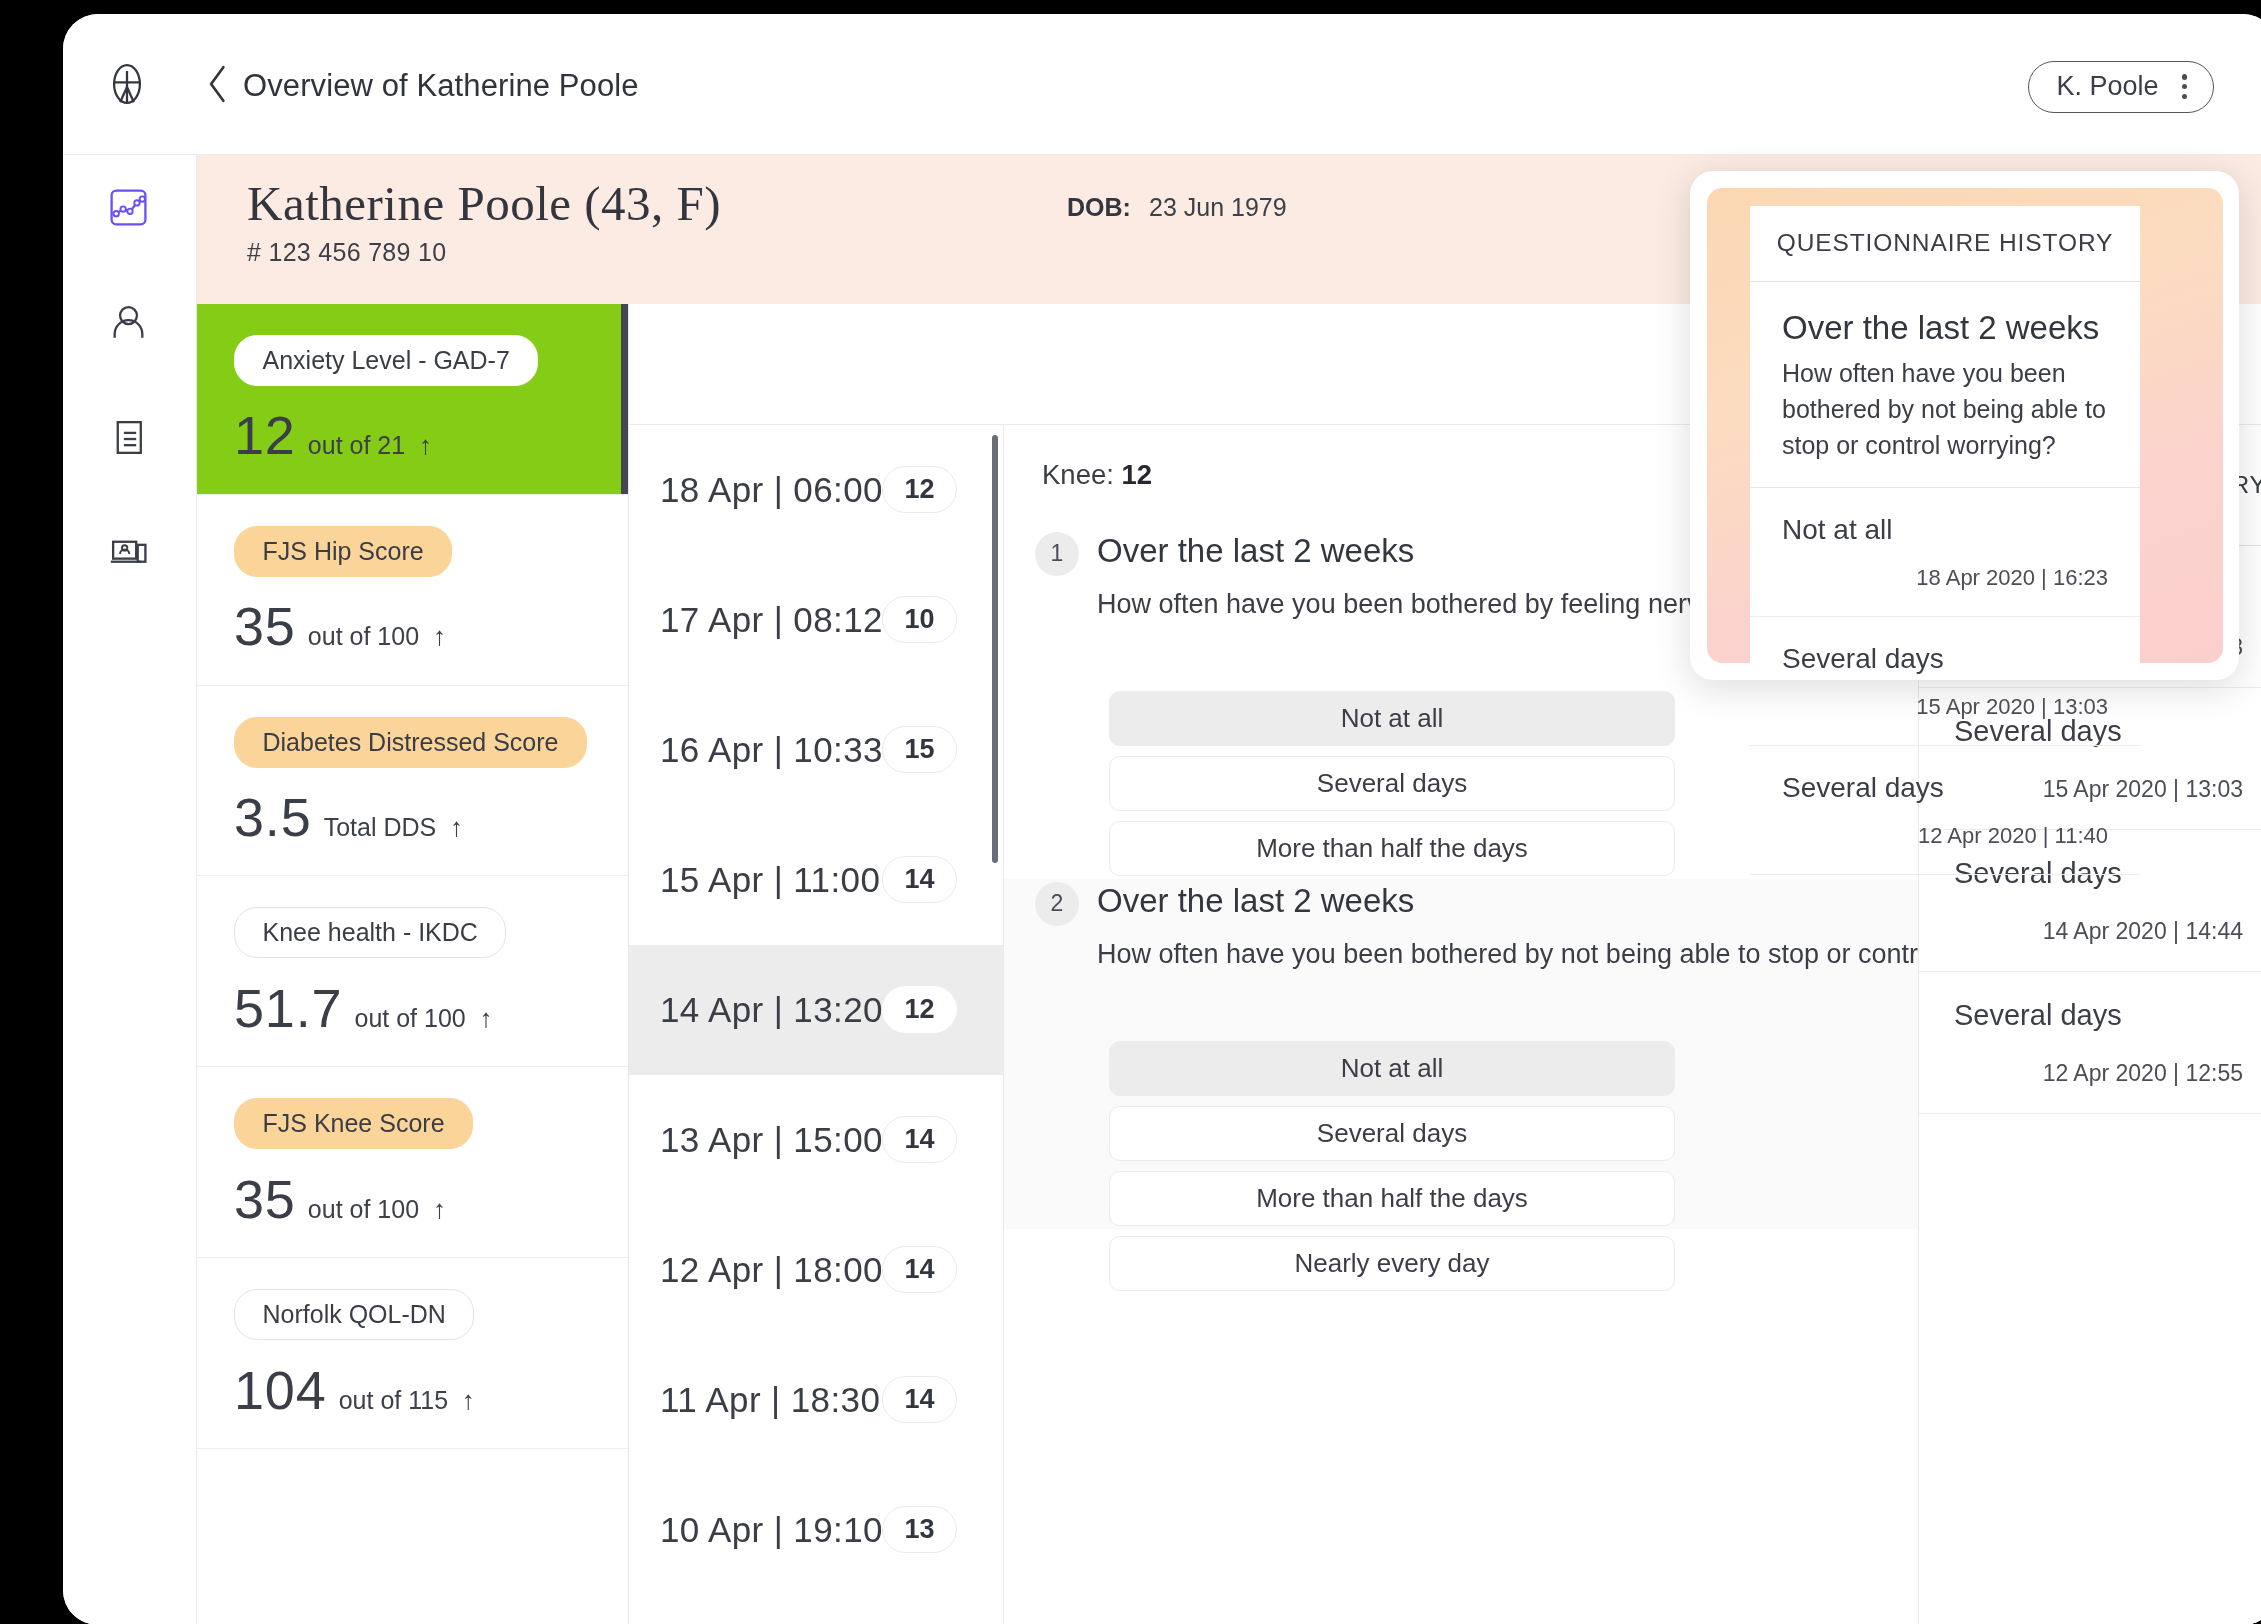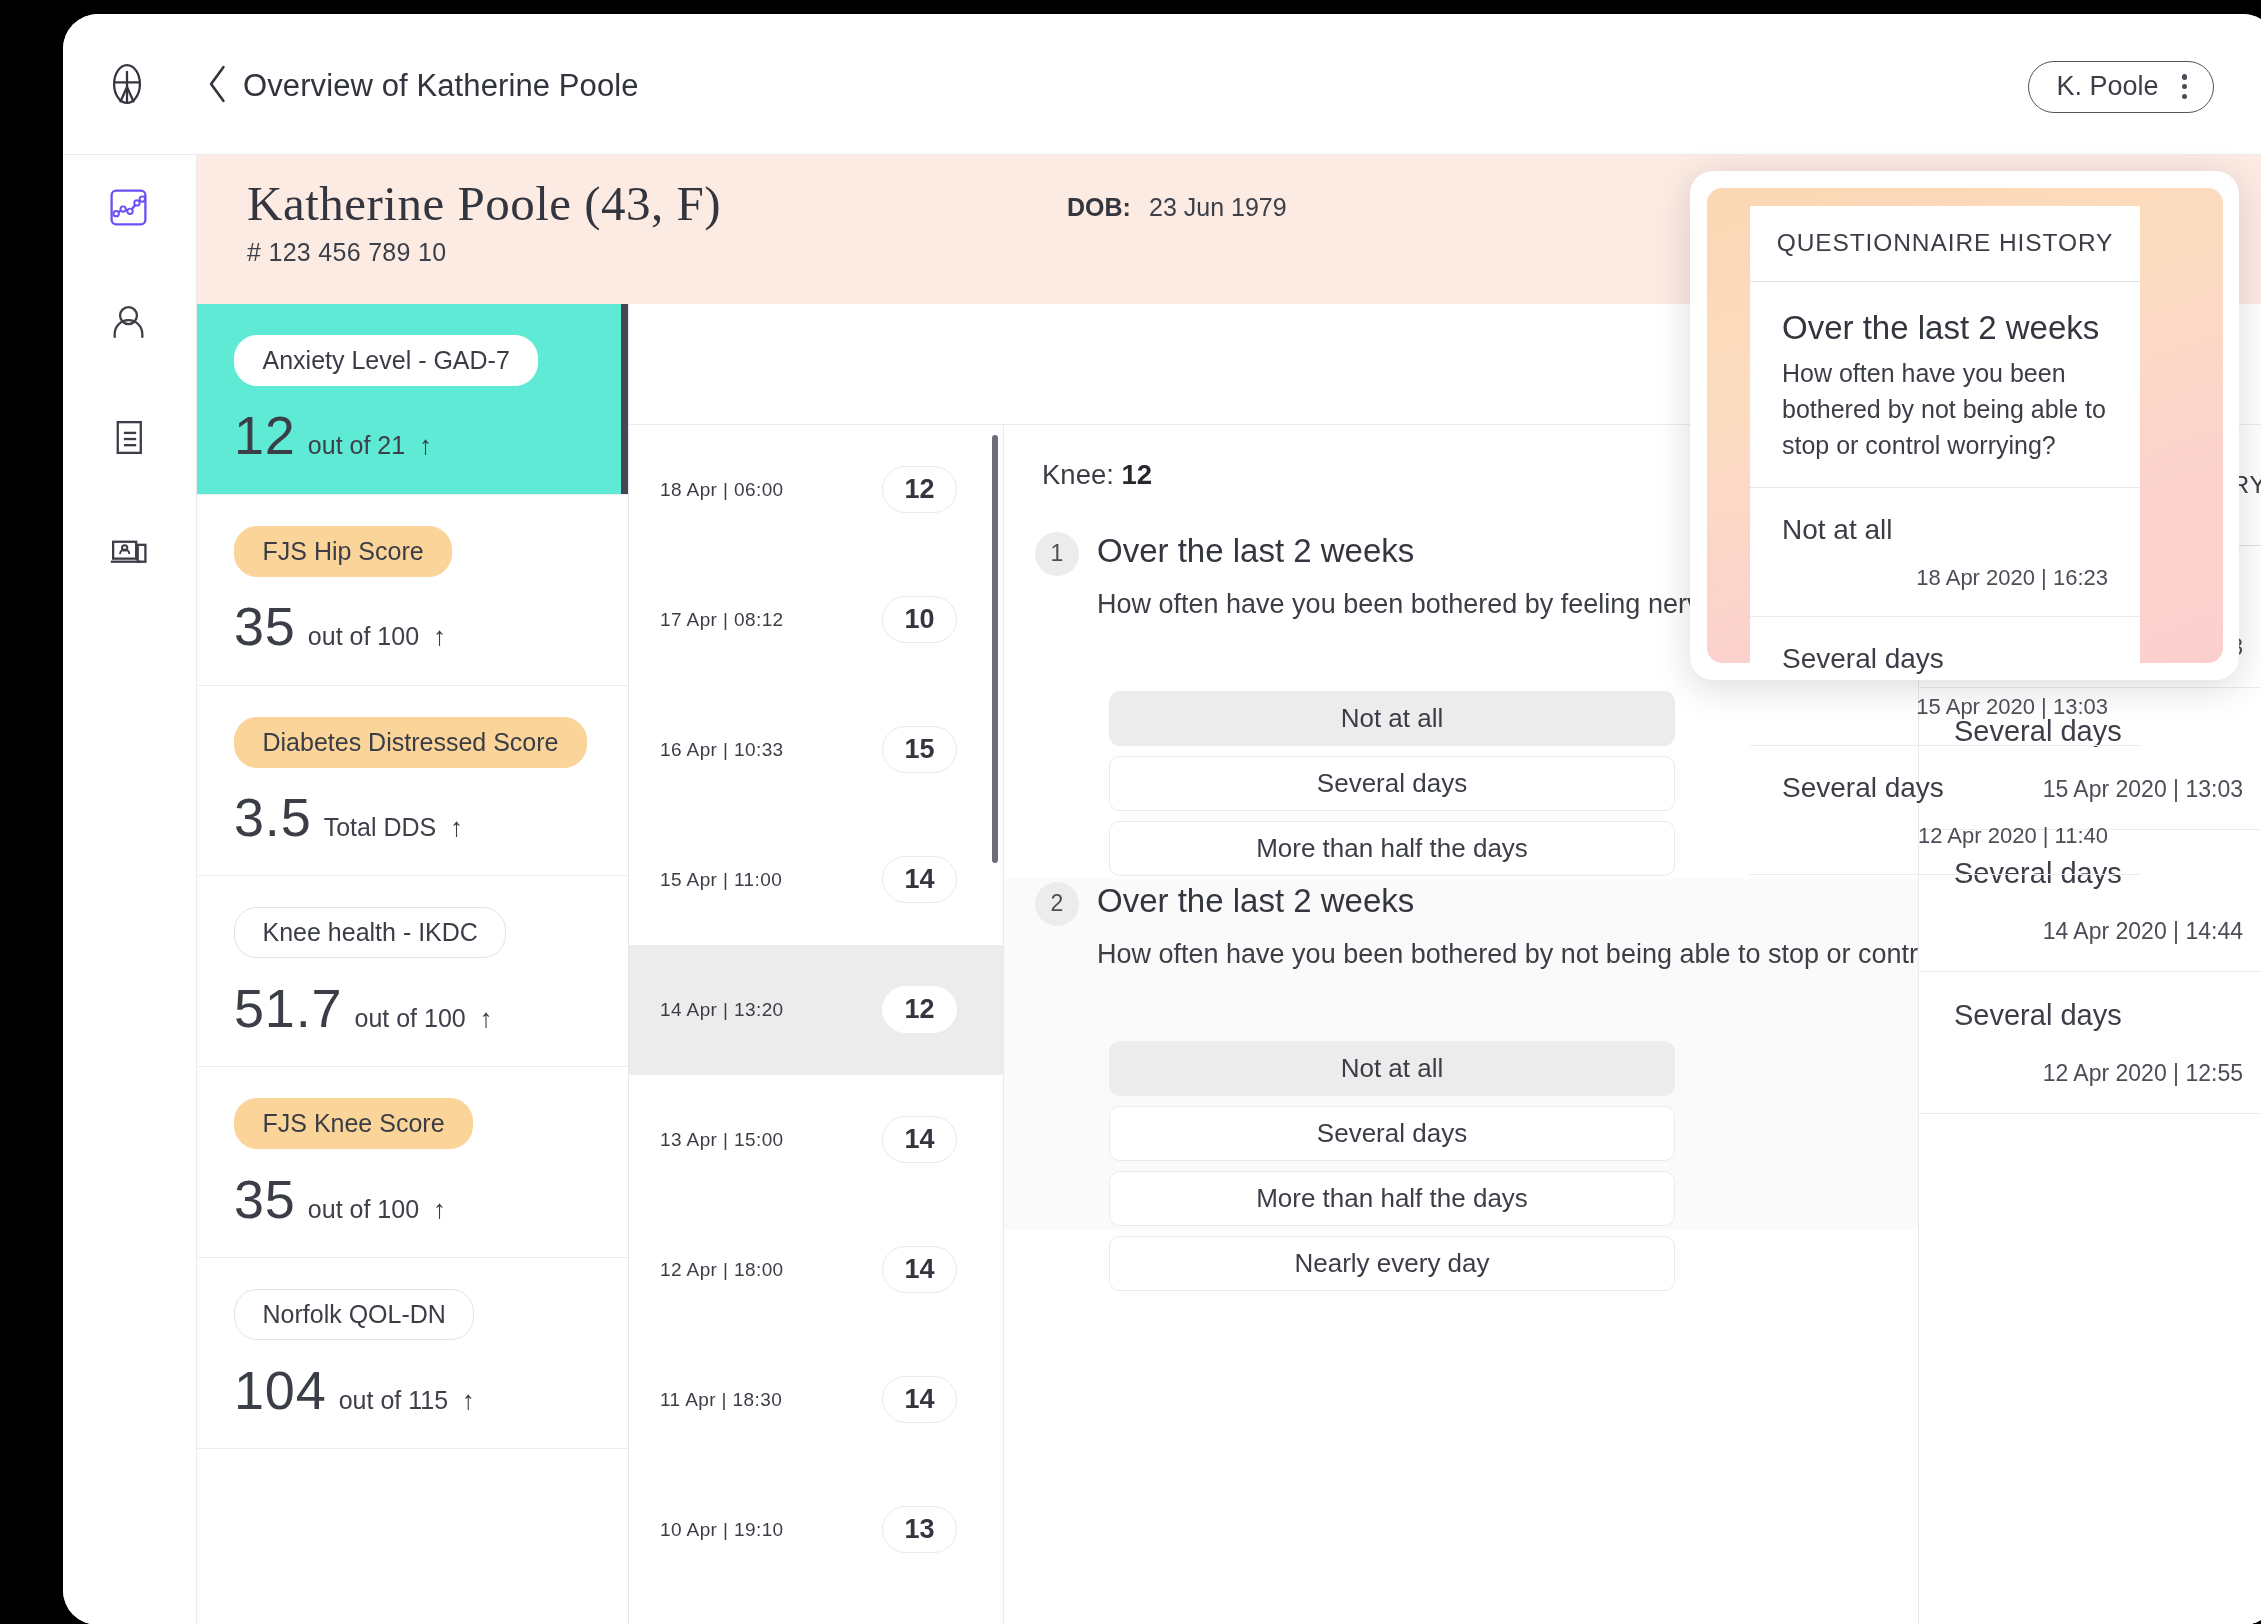--- a/index.html
+++ b/index.html
@@ -122,21 +122,21 @@
     background: #fff;
     border-right: 0.8px solid #e8e6e6;
     overflow: hidden;
   }
   .score-card {
     position: relative;
     padding: 31px 37px 27.5px 37px;
     border-bottom: 0.8px solid #ededed;
     background: #fff;
   }
-  .score-card.selected { background: #5eead4; border-bottom-color: #ececec; }
+  .score-card.selected { background: #84cc16; border-bottom-color: #ececec; }
   .score-card.selected::after {
     content: ""; position: absolute; right: 0; top: 0;
     width: 6.9px; height: 100%; background: #44474f;
   }
   .score-card.selected .pointer {
     position: absolute; right: -23px; top: 50%; margin-top: -20px;
     width: 0; height: 0;
     border-top: 20px solid transparent;
     border-bottom: 20px solid transparent;
     border-left: 23px solid #44474f;
@@ -195,21 +195,21 @@
     background: #fff;
     overflow: hidden;
   }
   .date-row {
     position: relative;
     height: 130px;
     display: flex; align-items: center;
     padding-left: 31px;
   }
   .date-row.selected { background: #ececec; }
-  .date-row .label { font-size: 19px; color: #3b3e46; white-space: nowrap; letter-spacing: 0.4px; }
+  .date-row .label { font-size: 35px; color: #3b3e46; white-space: nowrap; letter-spacing: 0.4px; }
   .date-row .badge {
     position: absolute; right: 46px;
     width: 75px; height: 47px;
     border-radius: 24px;
     border: 0.8px solid #ebe9e9;
     background: #fff;
     display: flex; align-items: center; justify-content: center;
     font-size: 27px; font-weight: bold; color: #33363e;
   }
   .date-row.selected .badge { border-color: #fff; }

